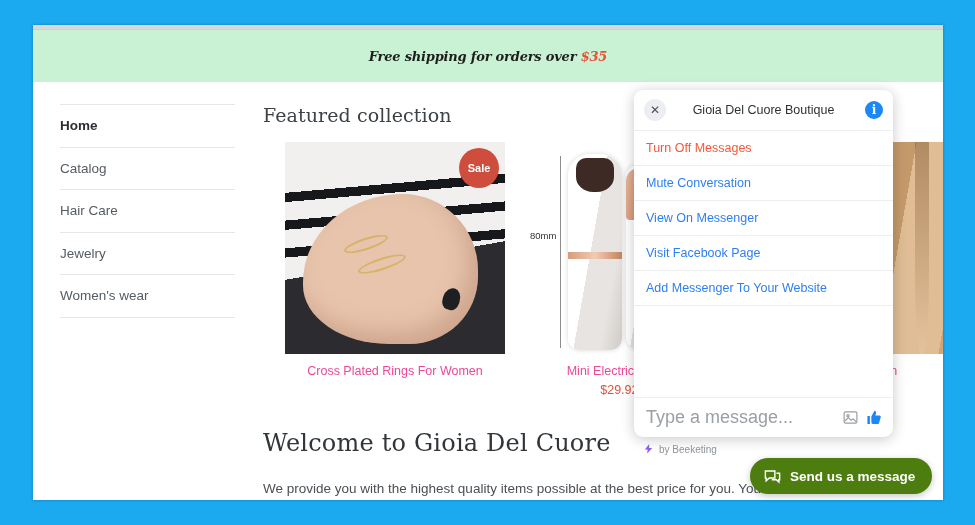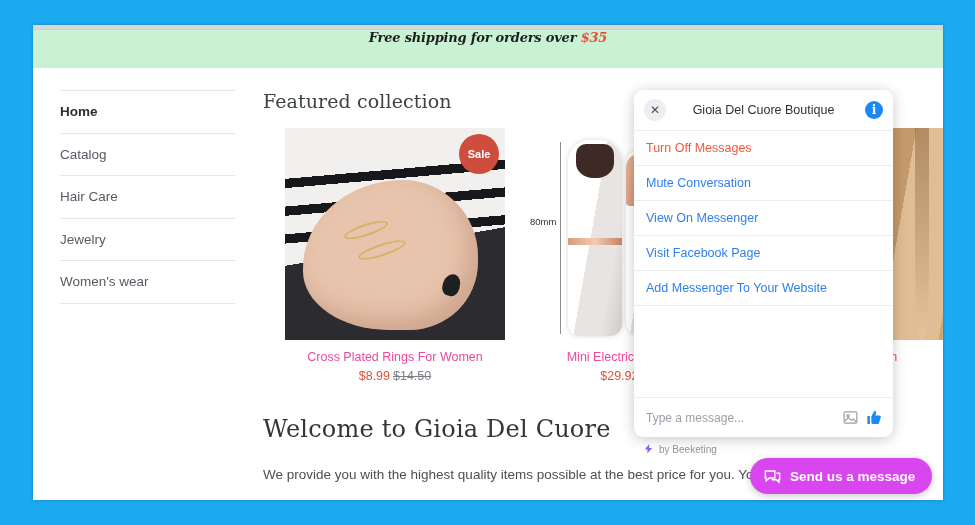--- a/index.html
+++ b/index.html
@@ -19,23 +19,23 @@
     box-shadow: 0 0 3px rgba(0,0,0,.25);
     overflow: hidden;
   }
   .card-topline {
     height: 5px; background: #d8d8d8;
     border-bottom: 1px solid #cfcfcf;
   }
 
   
   .announce {
-    height: 38px;
+    height: 52px;
     background: #c9f2d4;
-    display: flex; align-items: flex-start; justify-content: center;
+    display: flex; align-items: center; justify-content: center;
   }
   .announce-text {
     font-family: "DejaVu Serif", serif;
     font-style: italic;
     font-weight: bold;
     font-size: 13px;
     color: #1d1d1d;
     letter-spacing: -.2px;
   }
   .announce-text .amt { color: #e8503a; }
@@ -291,41 +291,41 @@
 
   .msgr-input {
     flex: 0 0 auto;
     border-top: 1px solid #eceef0;
     height: 40px;
     display: flex; align-items: center;
     padding: 0 10px 0 12px;
   }
   .msgr-input .ph {
     flex: 1 1 auto;
-    font-size: 12px;
+    font-size: 18px;
     color: #9aa0a6;
   }
   .ic { width: 17px; height: 17px; margin-left: 7px; cursor: pointer; }
 
   .branding {
     position: absolute;
     left: 643px; top: 443px;
     display: flex; align-items: center; gap: 5px;
     font-size: 10px; color: #8d9399;
     z-index: 51;
   }
   .bolt { width: 11px; height: 12px; }
 
   .send-pill {
     position: absolute;
     left: 750px; top: 458px;
     height: 36px;
     padding: 0 17px 0 13px;
     border-radius: 18px;
-    background: #d946ef;
+    background: #4d7c0f;
     color: #fff;
     display: flex; align-items: center; gap: 8px;
     font-size: 13.5px; font-weight: bold;
     box-shadow: 0 2px 7px rgba(0,0,0,.22);
     z-index: 52;
     cursor: pointer;
   }
   .bubble-ic { width: 19px; height: 19px; }
 </style>
 </head>
@@ -370,23 +370,20 @@
         <div class="product">
           <div class="thumb">
             <div class="img-rings"></div>
             <div class="hand"></div>
             <div class="ring-band r1"></div>
             <div class="ring-band r2"></div>
             <div class="nail"></div>
             <div class="sale-badge">Sale</div>
           </div>
           <div class="p-title">Cross Plated Rings For Women</div>
-          <div class="p-price">
-            <span class="sale">$8.99</span><span class="was">$14.50</span>
-          </div>
         </div>
 
         <div class="product">
           <div class="thumb">
             <div class="img-razor"></div>
             <div class="razor a"></div>
             <div class="razor-head"></div>
             <div class="razor b"></div>
             <div class="copper"></div>
             <div class="copper-band"></div>

